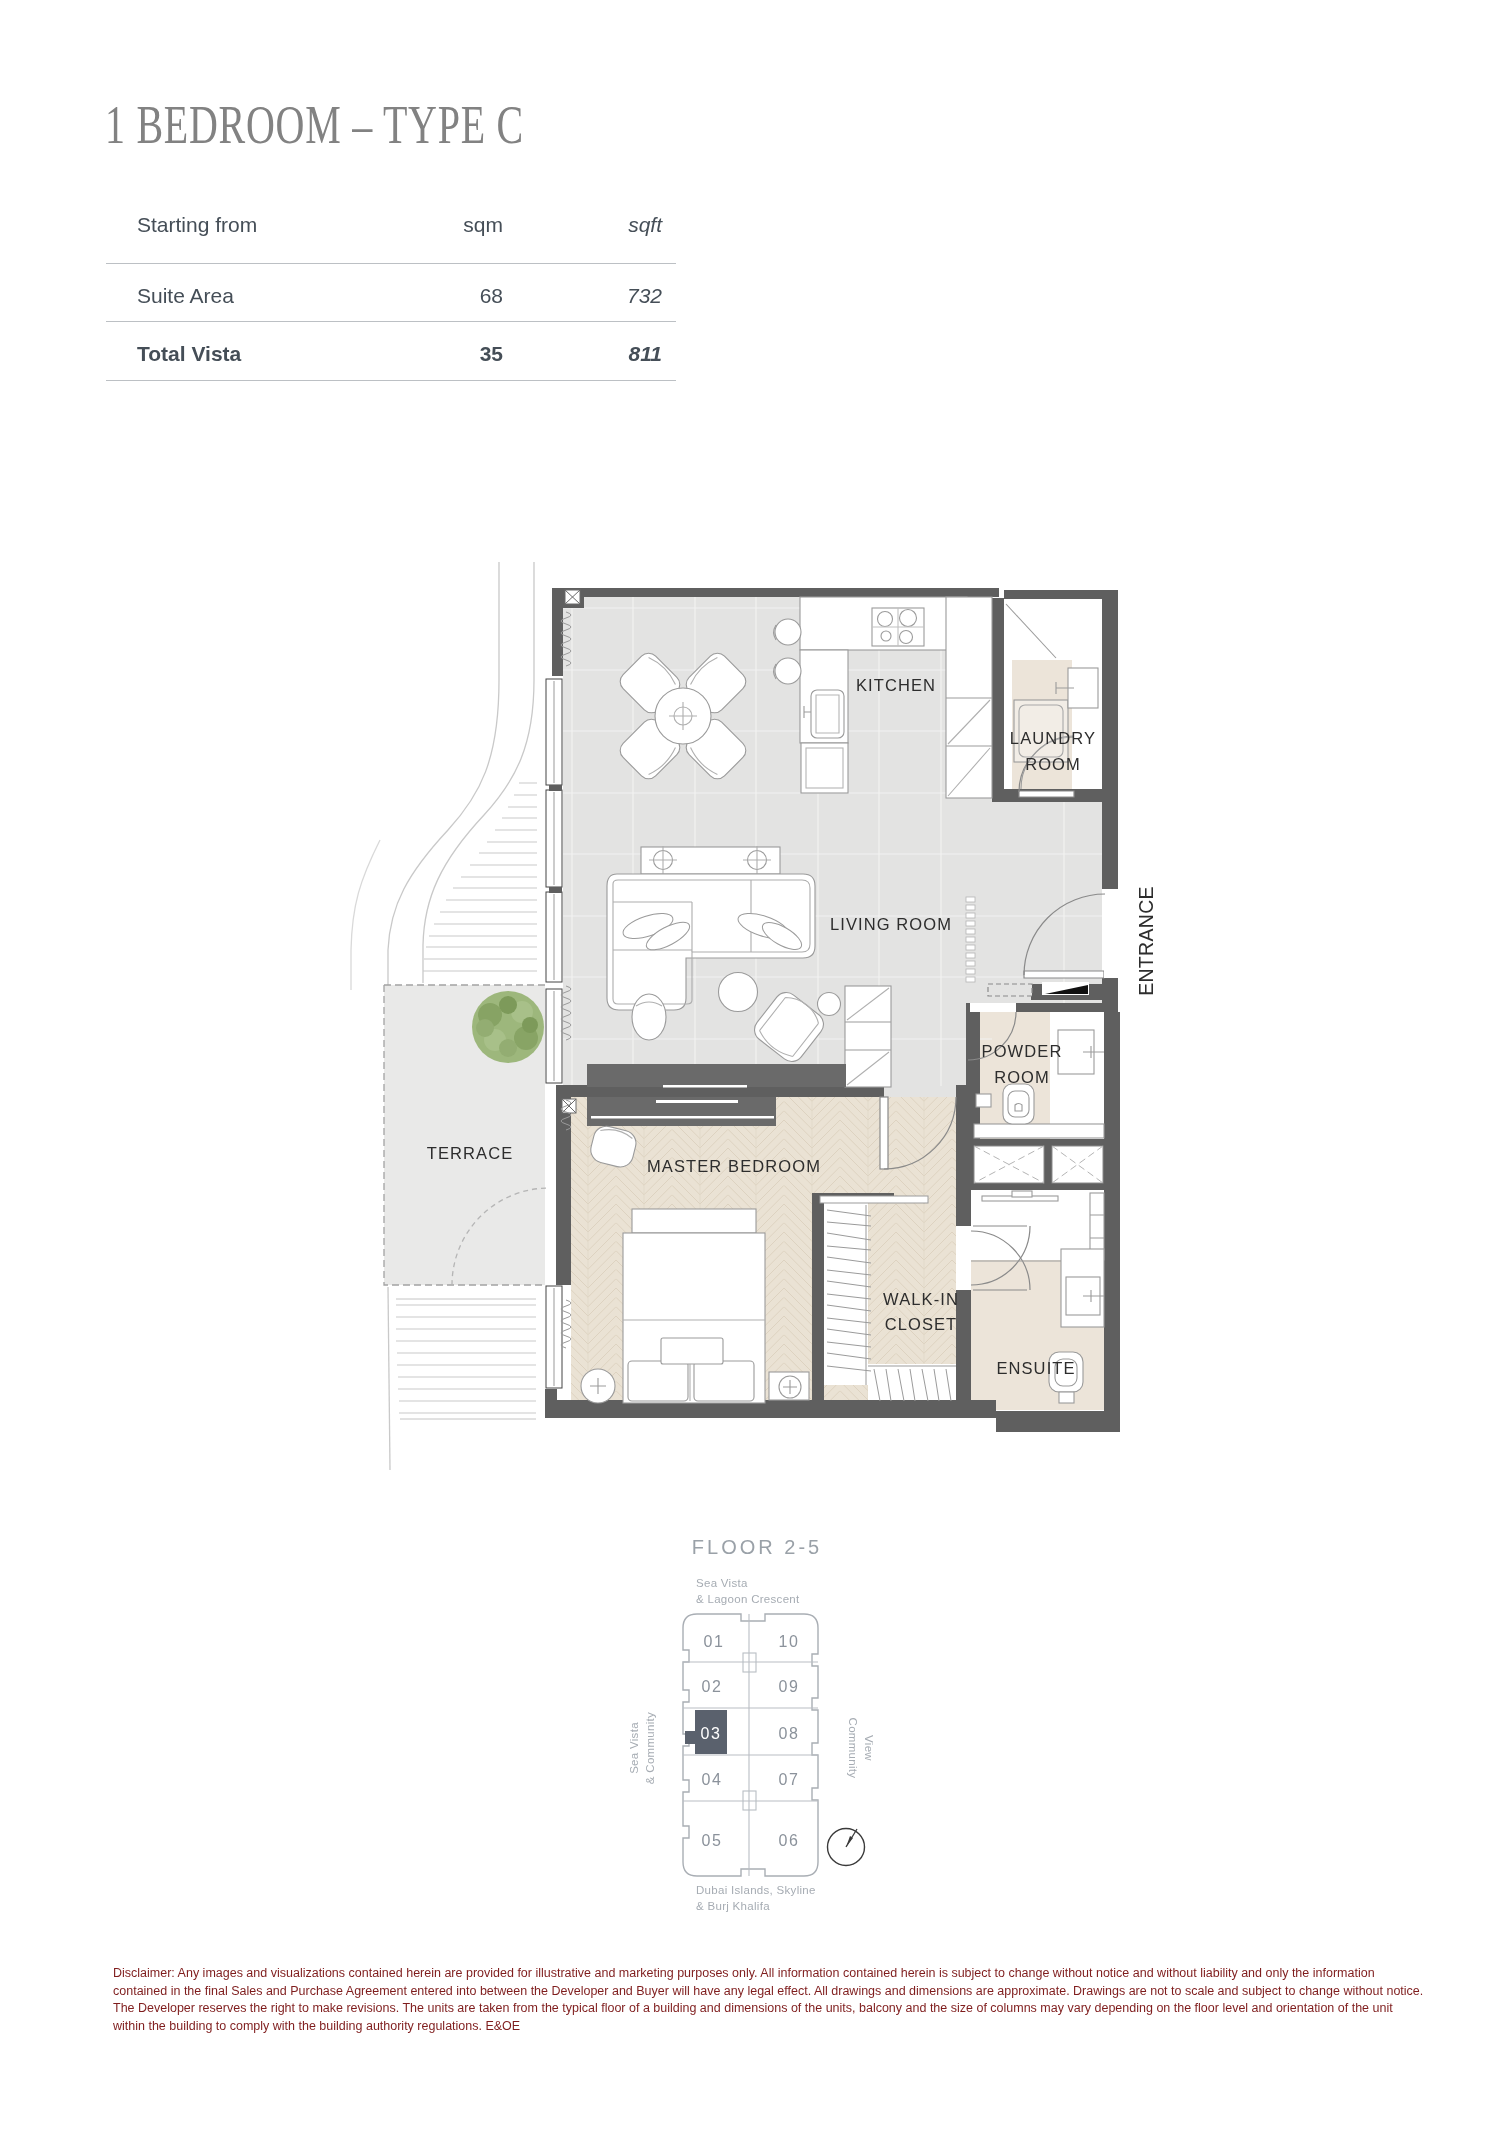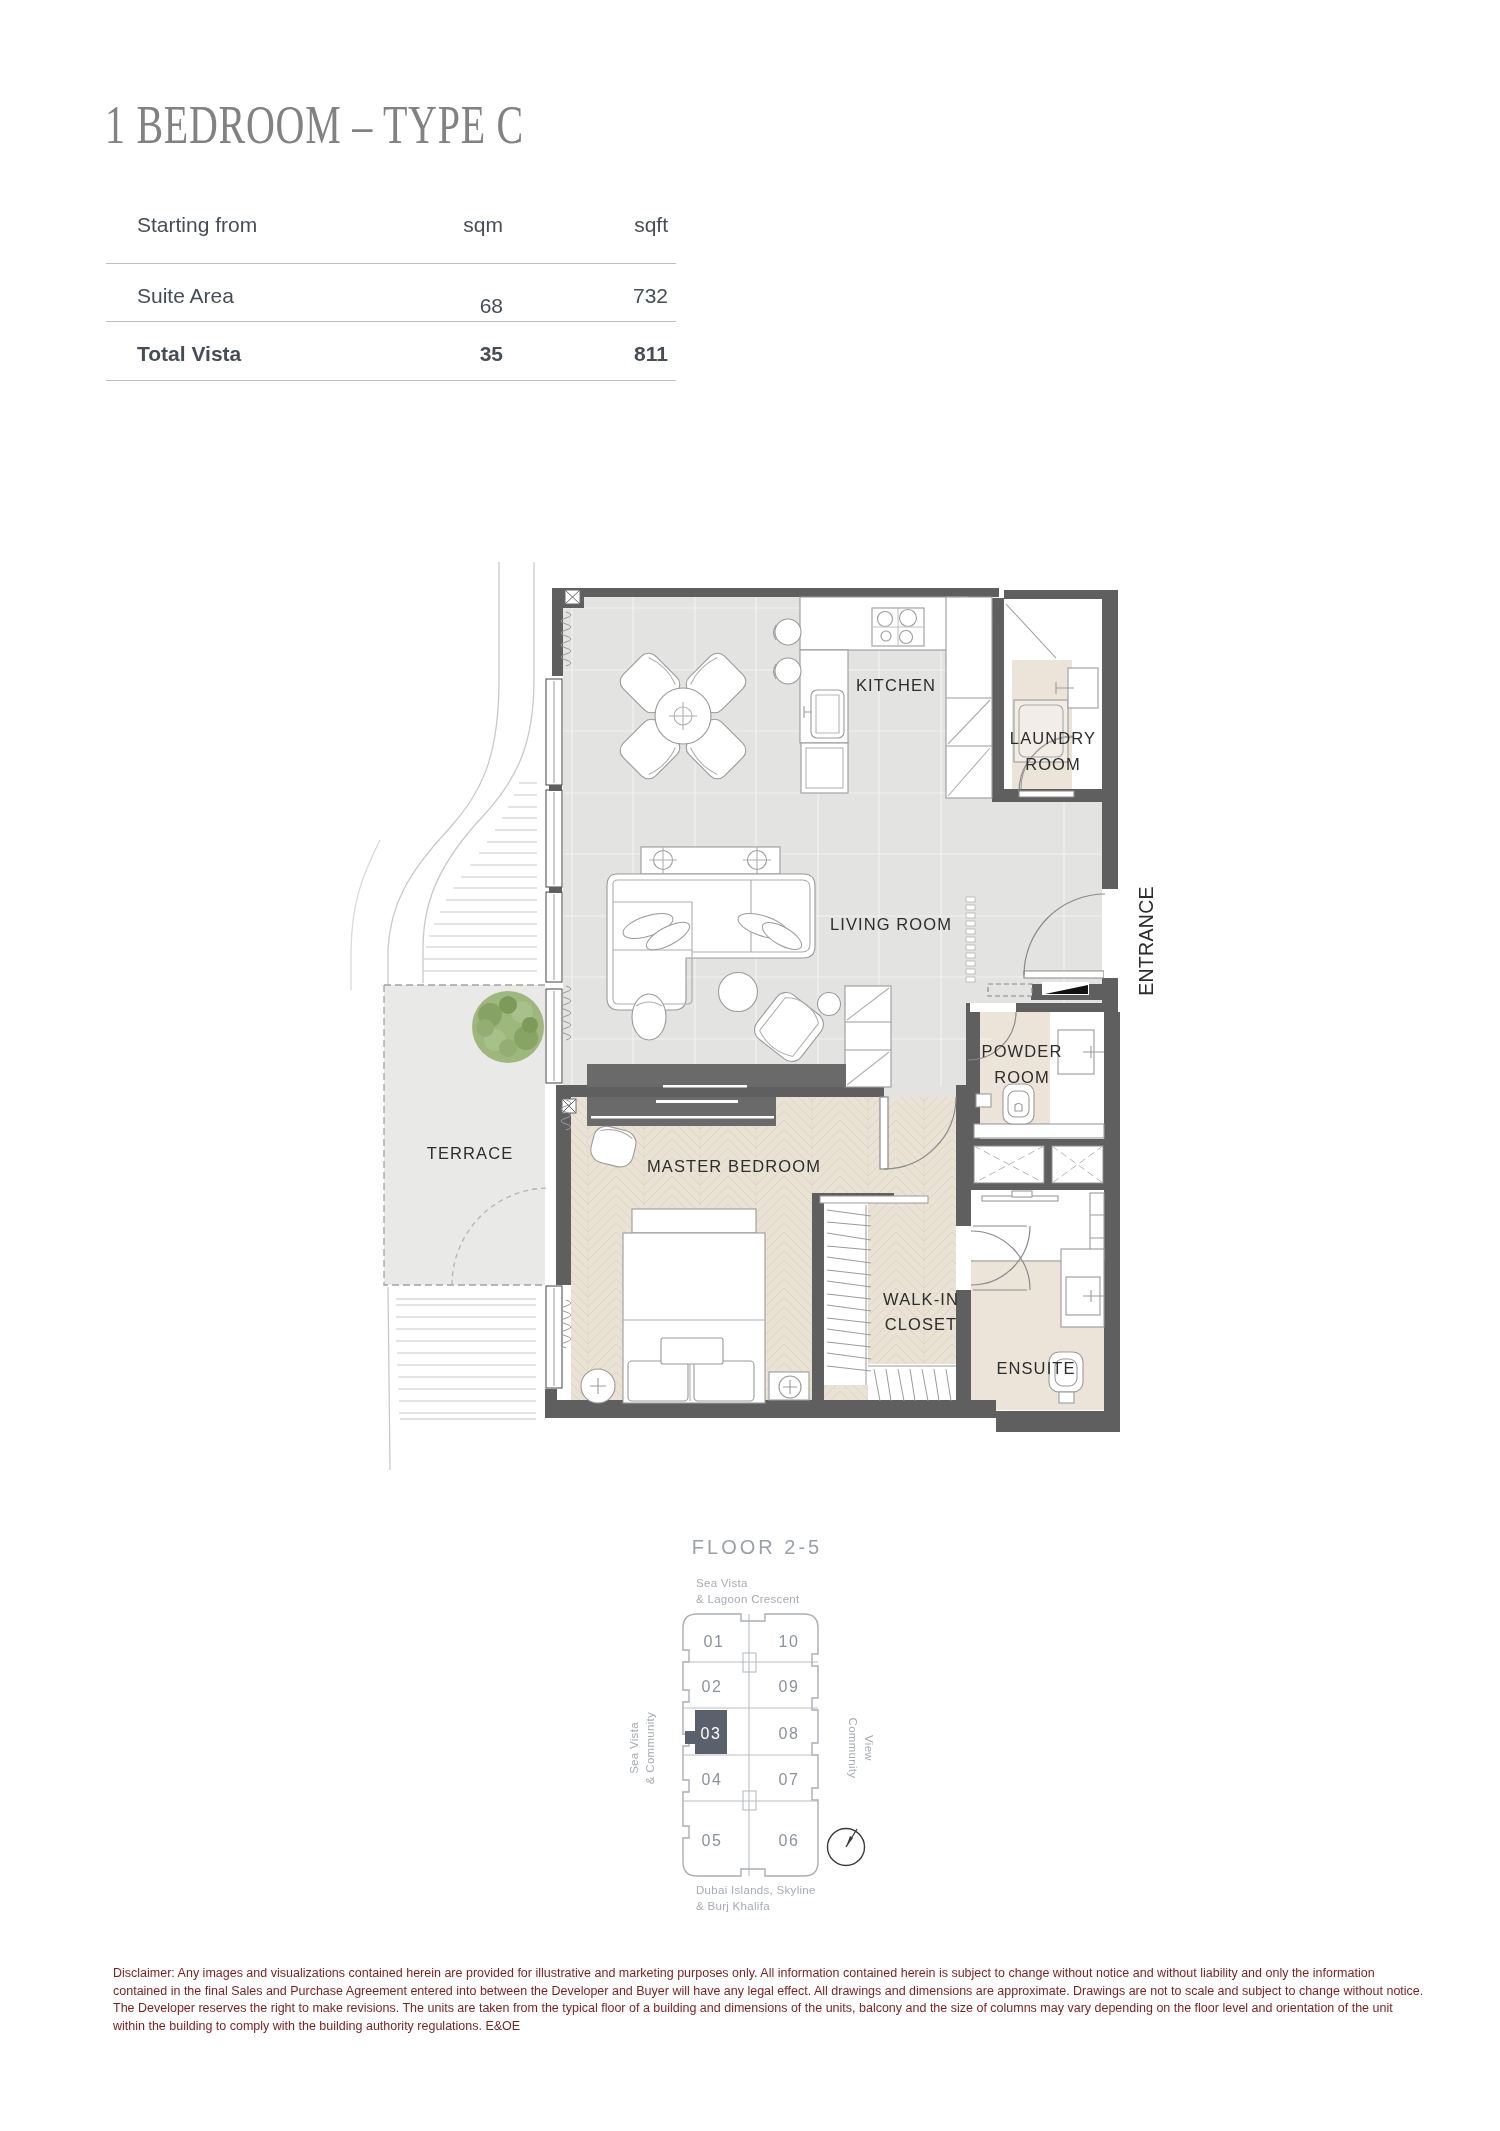--- a/index.html
+++ b/index.html
@@ -2,39 +2,39 @@
 <html><head>
 <meta charset="utf-8">
 <style>
   html,body{margin:0;padding:0;background:#fff;}
   body{width:1500px;height:2131px;position:relative;font-family:"Liberation Sans",sans-serif;overflow:hidden;}
   #title{position:absolute;left:105px;top:93px;font-family:"Liberation Serif",serif;font-size:55px;font-weight:400;color:#828282;letter-spacing:1px;white-space:nowrap;transform:scaleX(0.727);transform-origin:0 0;}
   #tbl{position:absolute;left:106px;top:203px;width:570px;color:#454e57;font-size:21px;}
   .trow{position:relative;text-align:center;}
   .c1{position:absolute;left:31px;}
   .c2{position:absolute;right:173px;}
-  .c3{position:absolute;right:8px;}
+  .c3{position:absolute;right:14px;font-style:italic;}
   .hline{position:absolute;left:0;width:570px;height:1px;background:#bcc0c4;}
   #disc{position:absolute;left:113px;top:1965px;width:1380px;font-size:12.5px;line-height:17.5px;color:#7f1d1d;white-space:nowrap;}
   svg{position:absolute;left:0;top:0;}
   text{font-family:"Liberation Sans",sans-serif;}
 </style>
 </head>
 <body>
 <div id="title">1 BEDROOM – TYPE C</div>
 <div id="tbl">
   <div class="trow" style="height:60px">
       <span class="c1" style="top:10px">Starting from</span>
       <span class="c2" style="top:10px">sqm</span>
       <span class="c3" style="top:10px">sqft</span>
     </div>
   <div class="hline" style="top:60px"></div>
   <div class="trow" style="height:58px">
       <span class="c1" style="top:21px">Suite Area</span>
-      <span class="c2" style="top:31px">68</span>
+      <span class="c2" style="top:21px">68</span>
       <span class="c3" style="top:21px">732</span>
     </div>
   <div class="hline" style="top:118px"></div>
   <div class="hline" style="top:177px"></div>
   <div class="trow" style="height:58px;font-weight:bold">
       <span class="c1" style="top:21px">Total Vista</span>
       <span class="c2" style="top:21px">35</span>
       <span class="c3" style="top:21px">811</span>
     </div>
 </div>

